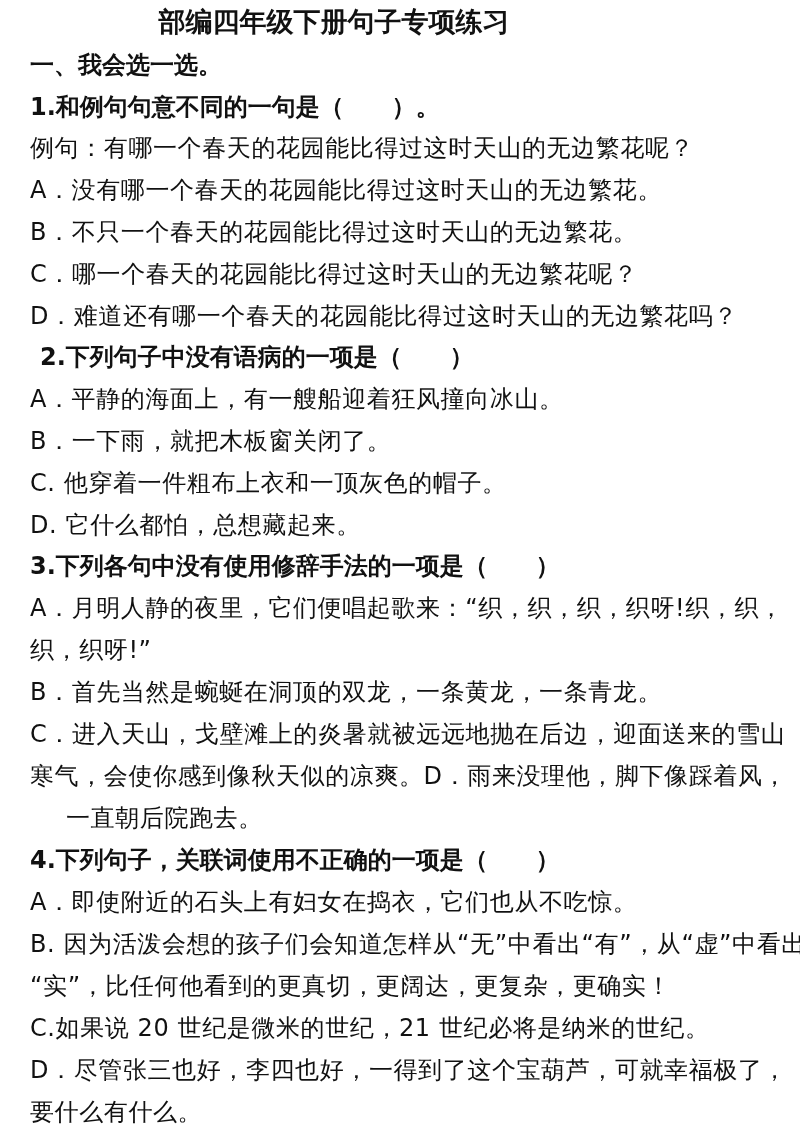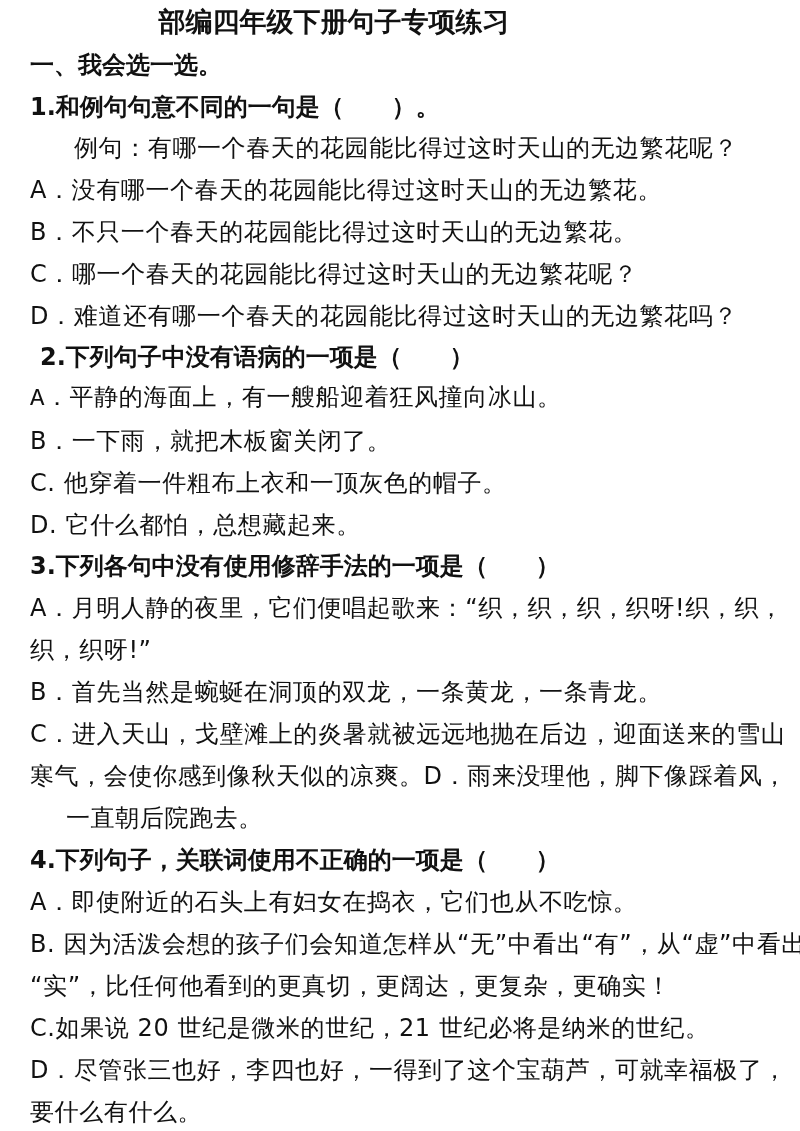--- a/index.html
+++ b/index.html
@@ -11,28 +11,28 @@
   .bold { font-weight: bold; }
   .wide { letter-spacing: 0.6px; }
 </style>
 </head>
 <body>
 
 <div class="title">部编四年级下册句子专项练习</div>
 <div class="line bold" style="top:50px;">一、我会选一选。</div>
 
 <div class="line bold" style="top:92px;">1.和例句句意不同的一句是（　　）。</div>
-<div class="line wide" style="top:133px;margin-left:44px;">例句：有哪一个春天的花园能比得过这时天山的无边繁花呢？</div>
+<div class="line wide" style="top:133px;">例句：有哪一个春天的花园能比得过这时天山的无边繁花呢？</div>
 <div class="line wide" style="top:175px;">A．没有哪一个春天的花园能比得过这时天山的无边繁花。</div>
 <div class="line wide" style="top:217px;">B．不只一个春天的花园能比得过这时天山的无边繁花。</div>
 <div class="line wide" style="top:259px;">C．哪一个春天的花园能比得过这时天山的无边繁花呢？</div>
 <div class="line wide" style="top:301px;">D．难道还有哪一个春天的花园能比得过这时天山的无边繁花吗？</div>
 
 <div class="line bold" style="top:342px; left:40px;">2.下列句子中没有语病的一项是（　　）</div>
-<div class="line wide" style="top:384px;font-family:Liberation Mono, monospace;">A．平静的海面上，有一艘船迎着狂风撞向冰山。</div>
+<div class="line wide" style="top:384px;">A．平静的海面上，有一艘船迎着狂风撞向冰山。</div>
 <div class="line wide" style="top:426px;">B．一下雨，就把木板窗关闭了。</div>
 <div class="line wide" style="top:468px;">C. 他穿着一件粗布上衣和一顶灰色的帽子。</div>
 <div class="line wide" style="top:510px;">D. 它什么都怕，总想藏起来。</div>
 
 <div class="line bold" style="top:551px;text-align:right;">3.下列各句中没有使用修辞手法的一项是（　　）</div>
 <div class="line wide" style="top:593px;">A．月明人静的夜里，它们便唱起歌来：“织，织，织，织呀!织，织，</div>
 <div class="line wide" style="top:635px;">织，织呀!”</div>
 <div class="line wide" style="top:677px;">B．首先当然是蜿蜒在洞顶的双龙，一条黄龙，一条青龙。</div>
 <div class="line wide" style="top:719px;">C．进入天山，戈壁滩上的炎暑就被远远地抛在后边，迎面送来的雪山</div>
 <div class="line wide" style="top:761px;">寒气，会使你感到像秋天似的凉爽。D．雨来没理他，脚下像踩着风，</div>

